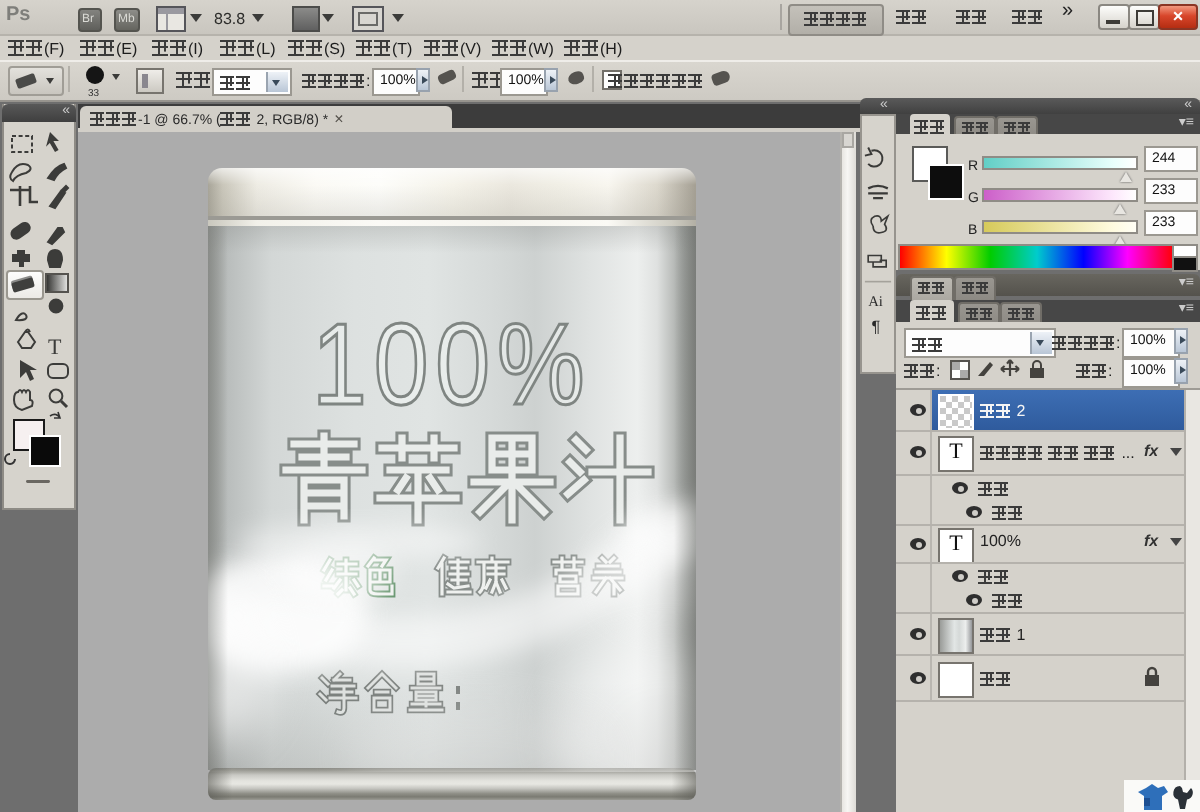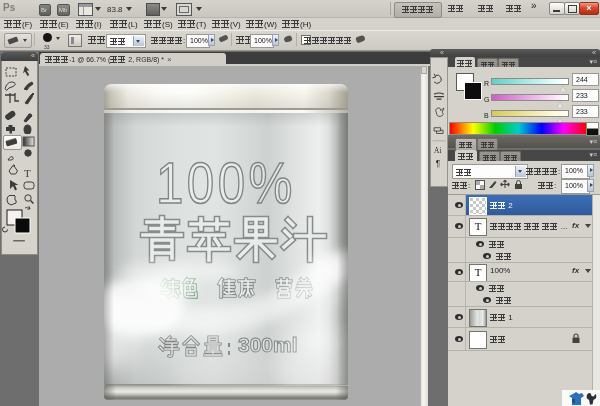--- a/index.html
+++ b/index.html
@@ -215,21 +215,20 @@
         <path d="M11,1L4,8M11,1L18,8M8,10H14M7,13H15V19H7Z" stroke="#dde0de" stroke-width="1.50" stroke-linecap="square"></path>
       </g>
       <g transform="translate(202,336) scale(1.0)" fill="none">
         <path d="M7,1H15V6H7ZM7,3.5H15M4,8H18M6,10H16V14H6ZM6,12H16M11,14V17M4,16H18M3,19H19" stroke="#7c817e" stroke-width="3.20" stroke-linecap="square"></path>
         <path d="M7,1H15V6H7ZM7,3.5H15M4,8H18M6,10H16V14H6ZM6,12H16M11,14V17M4,16H18M3,19H19" stroke="#dde0de" stroke-width="1.50" stroke-linecap="square"></path>
       </g>
       <g fill="none">
         <path d="M228,345h2M228,353h2" stroke="#7c817e" stroke-width="4"></path>
       </g>
     </svg>
-<div class="ab" style="left:238px;top:334px;font-size:21px;line-height:22px;font-weight:bold;letter-spacing:0px;color:rgba(238,242,240,0.5);-webkit-text-stroke:1.1px #7c817e;">300ml</div>
 <svg class="ab" style="left:39px;top:66px;" width="381" height="340" viewBox="0 0 381 340">
 <defs>
 <filter id="b1" x="-40%" y="-40%" width="180%" height="180%">
           <feGaussianBlur stdDeviation="5.5"></feGaussianBlur>
         </filter>
 <filter id="b2" x="-60%" y="-60%" width="220%" height="220%">
           <feGaussianBlur stdDeviation="11"></feGaussianBlur>
         </filter>
 <clipPath id="canclip">
           <rect x="65" y="45" width="244" height="275"></rect>

